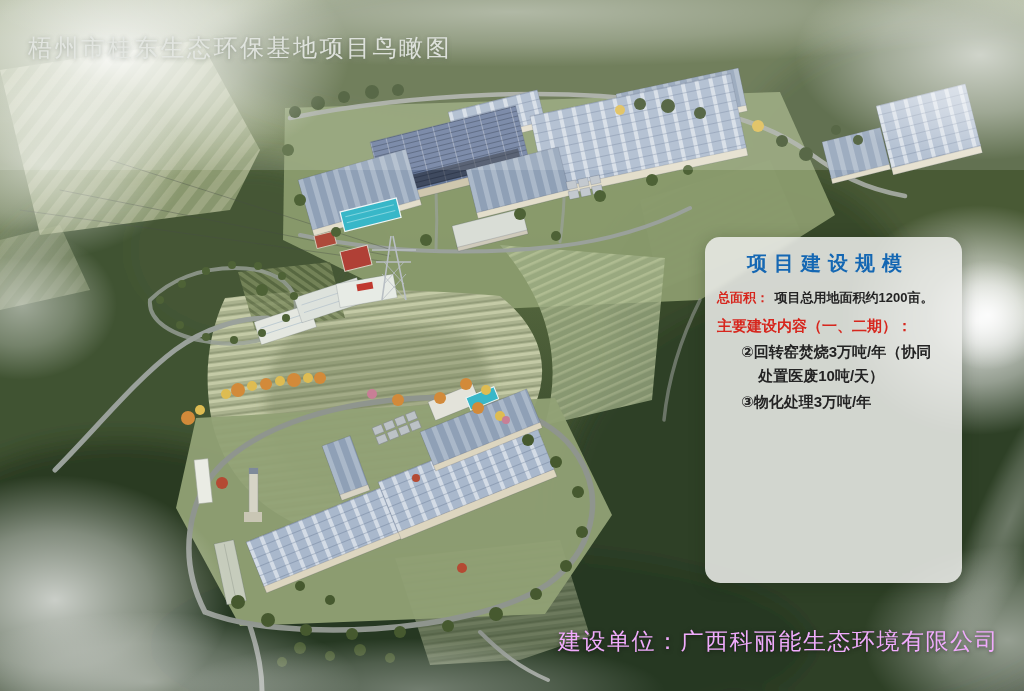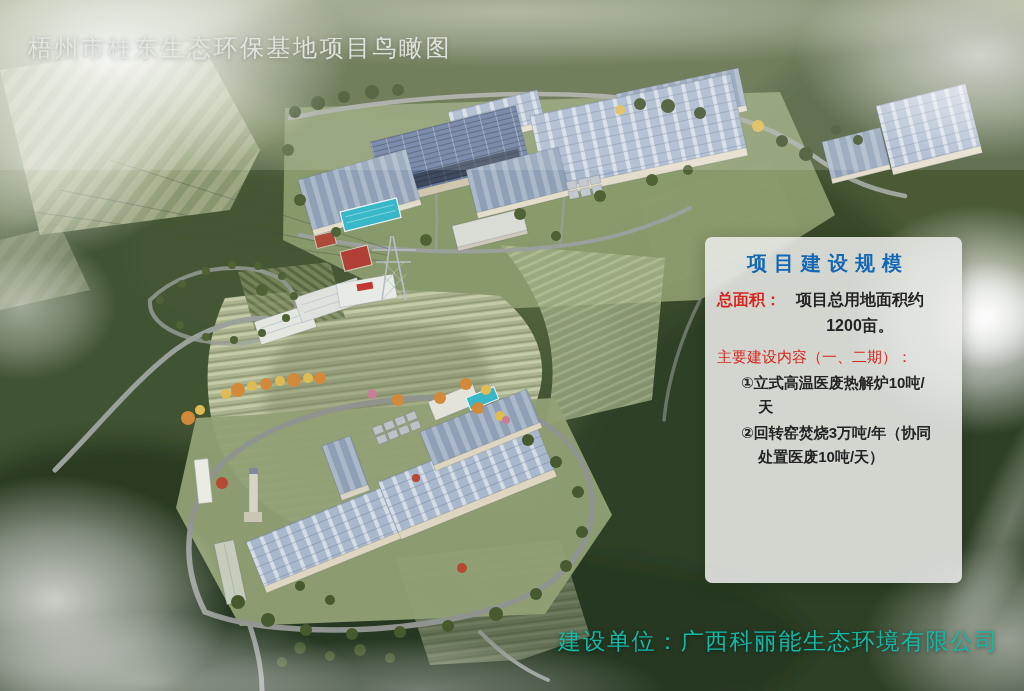--- a/index.html
+++ b/index.html
@@ -7,38 +7,38 @@
         font-family:"Liberation Sans","DejaVu Sans",sans-serif;}
   .scene{position:absolute;inset:0;display:block;}
 
   
   .main-title{position:absolute;left:28px;top:16px;font-size:24px;font-weight:400;
     letter-spacing:2.5px;color:rgba(228,231,227,.93);
     text-shadow:0 1px 4px rgba(80,90,75,.45);white-space:nowrap;}
 
   
   .panel{position:absolute;left:705px;top:237px;width:257px;height:346px;
-    box-sizing:border-box;border-radius:7px;
+    box-sizing:border-box;border-radius:15px;
     background:rgba(233,235,231,.88);
     box-shadow:0 3px 16px rgba(20,30,15,.25);
     padding:13px 23px 0 12px;backdrop-filter:blur(2px);}
   .panel h2{margin:0 0 10px 0;text-align:center;font-size:20px;font-weight:700;
     letter-spacing:7px;color:#1467b3;}
-  .panel .row{display:flex;margin-bottom:7px;font-size:16px;font-weight:700;
+  .panel .row{display:flex;margin-bottom:7px;font-size:13px;font-weight:700;
     line-height:1.62;color:#242424;}
   .panel .lbl{color:#d7261d;white-space:nowrap;flex:0 0 auto;}
   .panel .txt{flex:1;text-align:center;}
-  .panel .sec-head{margin:9px 0 4px 0;font-size:15px;font-weight:400;color:#d7261d;}
+  .panel .sec-head{margin:9px 0 4px 0;font-size:15px;font-weight:700;color:#d7261d;}
   .panel .items{padding-left:24px;font-size:15px;font-weight:700;color:#242424;
     line-height:1.6;}
   .panel .item{padding-left:1.15em;text-indent:-1.15em;margin-bottom:2px;}
 
   
   .caption{position:absolute;left:558px;top:626px;font-size:23px;font-weight:400;
-    letter-spacing:1.5px;color:#14b8a6;text-shadow:0 1px 4px rgba(0,0,0,.5);
+    letter-spacing:1.5px;color:#f0abfc;text-shadow:0 1px 4px rgba(0,0,0,.5);
     white-space:nowrap;}
 </style>
 </head>
 <body>
 
 <div class="page">
 
   <svg class="scene" viewBox="0 0 1024 691" aria-hidden="true">
     <defs>
       <linearGradient id="bg" x1="0" y1="0" x2="0" y2="1">
@@ -377,20 +377,20 @@
 
     <div class="row">
       <span class="lbl">总面积：</span>
       <span class="txt">项目总用地面积约1200亩。</span>
     </div>
 
 
     <div class="sec-head">主要建设内容（一、二期）：</div>
 
     <div class="items">
-      <div class="item">①立式高温医废热解炉10吨/天</div>
       <div class="item">②回转窑焚烧3万吨/年（协同处置医废10吨/天）</div>
+      <div class="item">③物化处理3万吨/年</div>
     </div>
   </div>
 
   <div class="caption">建设单位：广西科丽能生态环境有限公司</div>
 
 </div>
 
 </body></html>

